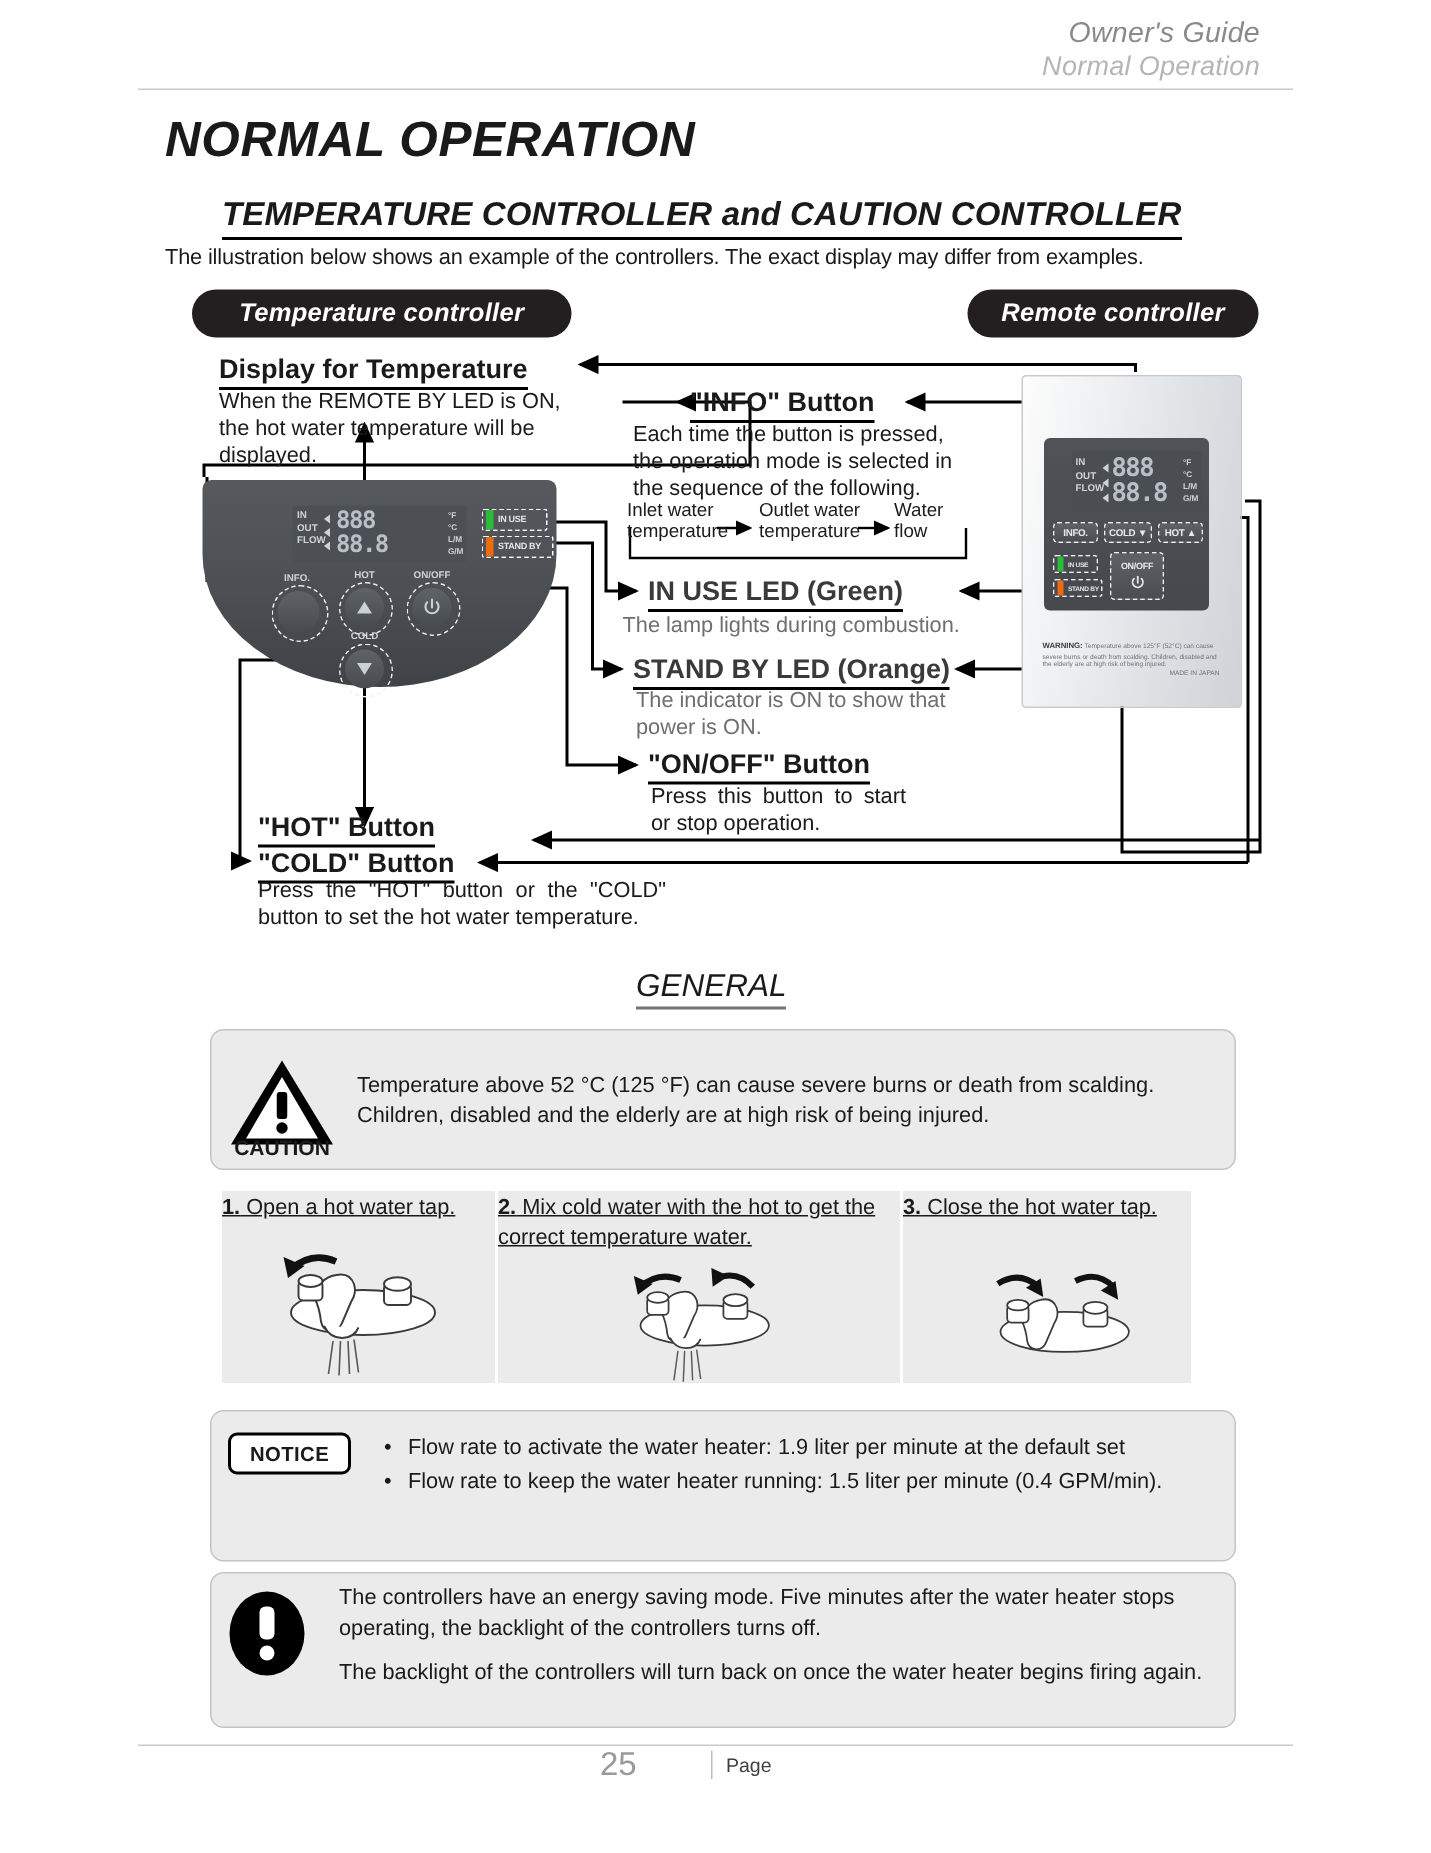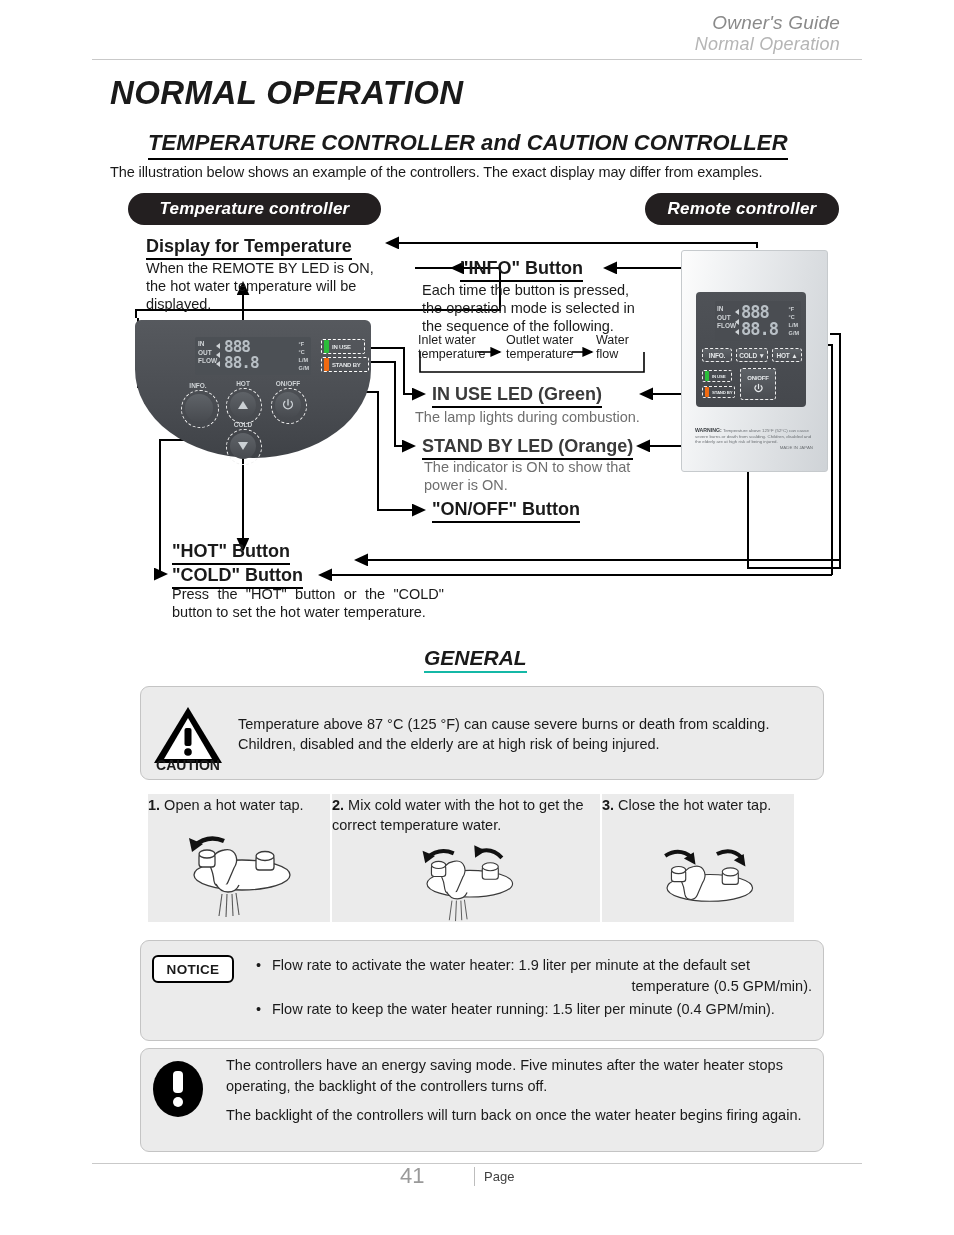--- a/index.html
+++ b/index.html
@@ -97,34 +97,34 @@
   .rbtn{position:absolute;border:1.4px dashed #f0f0f0;border-radius:3px;
         background:linear-gradient(180deg,#5e6267 0%,#4a4d52 100%);
         display:flex;align-items:center;justify-content:center;
         font-size:6.5px;color:#e6e9eb;font-weight:bold;letter-spacing:-.2px;box-sizing:border-box;}
   .rled{position:absolute;border:1.2px dashed #f0f0f0;border-radius:2px;display:flex;align-items:center;padding-left:2px;box-sizing:border-box;}
   #warn-label{position:absolute;left:14px;top:178px;width:118px;font-size:4.4px;line-height:5.6px;color:#6d7175;}
   #warn-label b{color:#3c4044;font-size:5.2px;}
   #warn-made{text-align:right;display:block;}
 
   
-  .h2b{position:absolute;left:424px;top:646px;font-size:21px;font-weight:bold;font-style:italic;
-       border-bottom:2px solid #14b8a6;padding-bottom:1px;}
+  .h2b{position:absolute;left:424px;top:646px;font-size:21px;font-weight:normal;font-style:italic;
+       border-bottom:2px solid #737373;padding-bottom:1px;}
 
   .panel-box{position:absolute;background:#ebebeb;border:1px solid #c4c4c4;border-radius:9px;box-sizing:border-box;}
   #caution-box{left:140px;top:686px;width:684px;height:94px;}
   #caution-icon{position:absolute;left:152px;top:704px;width:72px;height:62px;}
   #caution-word{position:absolute;left:150px;top:757px;width:76px;text-align:center;font-size:14px;font-weight:bold;}
   #caution-text{position:absolute;left:238px;top:714px;width:570px;font-size:14.5px;line-height:20px;}
 
   .step{position:absolute;background:#ebebeb;box-sizing:border-box;}
   #step1{left:148px;top:794px;width:182px;height:128px;}
   #step2{left:332px;top:794px;width:268px;height:128px;}
   #step3{left:602px;top:794px;width:192px;height:128px;}
-  .step-cap{position:absolute;font-size:14.5px;line-height:20px;}
+  .step-cap{position:absolute;font-size:14.5px;line-height:20px;text-decoration:underline;}
   #cap1{left:148px;top:795px;width:186px;}
   #cap2{left:332px;top:795px;width:276px;}
   #cap3{left:602px;top:795px;width:196px;}
   .step-cap b{font-weight:bold;}
   .faucet{position:absolute;}
 
   #notice-box{left:140px;top:940px;width:684px;height:101px;}
   #notice-badge{position:absolute;left:152px;top:955px;width:78px;height:24px;
                 border:2.5px solid #000;border-radius:6px;background:#fff;
                 display:flex;align-items:center;justify-content:center;
@@ -218,20 +218,21 @@
     <div class="s3">Water flow</div>
   </div>
 
   <div class="callout-title" id="c-inuse-title">IN USE LED (Green)</div>
   <div class="callout-body gray" id="c-inuse-body">The lamp lights during combustion.</div>
 
   <div class="callout-title" id="c-standby-title">STAND BY LED (Orange)</div>
   <div class="callout-body gray" id="c-standby-body">The indicator is ON to show that power is ON.</div>
 
   <div class="callout-title" id="c-onoff-title">"ON/OFF" Button</div>
+  <div class="callout-body" id="c-onoff-body">Press this button to start or stop operation.</div>
 
   <div class="callout-title" id="c-hot-title">"HOT" Button</div>
   <div class="callout-title" id="c-cold-title">"COLD" Button</div>
   <div class="callout-body" id="c-hotcold-body">Press the "HOT" button or the "COLD" button to set the hot water temperature.</div>
 
   <div id="temp-unit">
     <div class="body"></div>
 
     <div class="lcd">
       <div class="lcd-rowlabels">
@@ -345,21 +346,21 @@
   <div class="h2b">GENERAL</div>
 
   <div class="panel-box" id="caution-box"></div>
   <svg id="caution-icon" viewBox="0 0 72 62">
     <path d="M36 3 L70 59 L2 59 Z" fill="#000"></path>
     <path d="M36 14 L60 55 L12 55 Z" fill="#fff"></path>
     <rect x="32.5" y="24" width="7" height="18" rx="2" fill="#000"></rect>
     <circle cx="36" cy="48" r="3.8" fill="#000"></circle>
   </svg>
   <div id="caution-word">CAUTION</div>
-  <div id="caution-text">Temperature above 87 °C (125 °F) can cause severe burns or death from scalding. Children, disabled and the elderly are at high risk of being injured.</div>
+  <div id="caution-text">Temperature above 52 °C (125 °F) can cause severe burns or death from scalding. Children, disabled and the elderly are at high risk of being injured.</div>
 
   <div class="step" id="step1"></div>
   <div class="step" id="step2"></div>
   <div class="step" id="step3"></div>
 
   <div class="step-cap" id="cap1"><b>1.</b><span> Open a hot water tap.</span></div>
   <div class="step-cap" id="cap2"><b>2.</b><span> Mix cold water with the hot to get the correct temperature water.</span></div>
   <div class="step-cap" id="cap3"><b>3.</b><span> Close the hot water tap.</span></div>
 
   <svg class="faucet" style="left:172px;top:826px;width:136px;height:92px;" viewBox="0 0 136 92">
@@ -418,35 +419,34 @@
     <path d="M78 18 q16 -8 28 4" stroke="#111" stroke-width="4.5" fill="none"></path>
     <path d="M108 18 L110 32 L97 25 Z" fill="#111"></path>
   </svg>
 
   <div class="panel-box" id="notice-box"></div>
   <div id="notice-badge">NOTICE</div>
   <div id="notice-list">
     <div class="li">
       <span class="bul">•</span>
       <span>Flow rate to activate the water heater: 1.9 liter per minute at the default set</span>
-      <span class="l2">temperature (0.5 GPM/min).</span>
     </div>
     <div class="li">
       <span class="bul">•</span>
       <span>Flow rate to keep the water heater running: 1.5 liter per minute (0.4 GPM/min).</span>
     </div>
   </div>
 
   <div class="panel-box" id="energy-box"></div>
   <svg id="energy-icon" viewBox="0 0 52 58">
     <ellipse cx="26" cy="29" rx="25" ry="28" fill="#000"></ellipse>
     <rect x="21" y="11" width="10" height="22" rx="4" fill="#fff"></rect>
     <circle cx="26" cy="42" r="5" fill="#fff"></circle>
   </svg>
   <div id="energy-p2">The backlight of the controllers will turn back on once the water heater begins firing again.</div>
   <div id="energy-p1">The controllers have an energy saving mode. Five minutes after the water heater stops operating, the backlight of the controllers turns off.</div>
 
   <div class="foot-rule"></div>
-  <div id="foot-num">41</div>
+  <div id="foot-num">25</div>
   <div id="foot-sep"></div>
   <div id="foot-page">Page</div>
 
 </div>
 
 </body></html>

